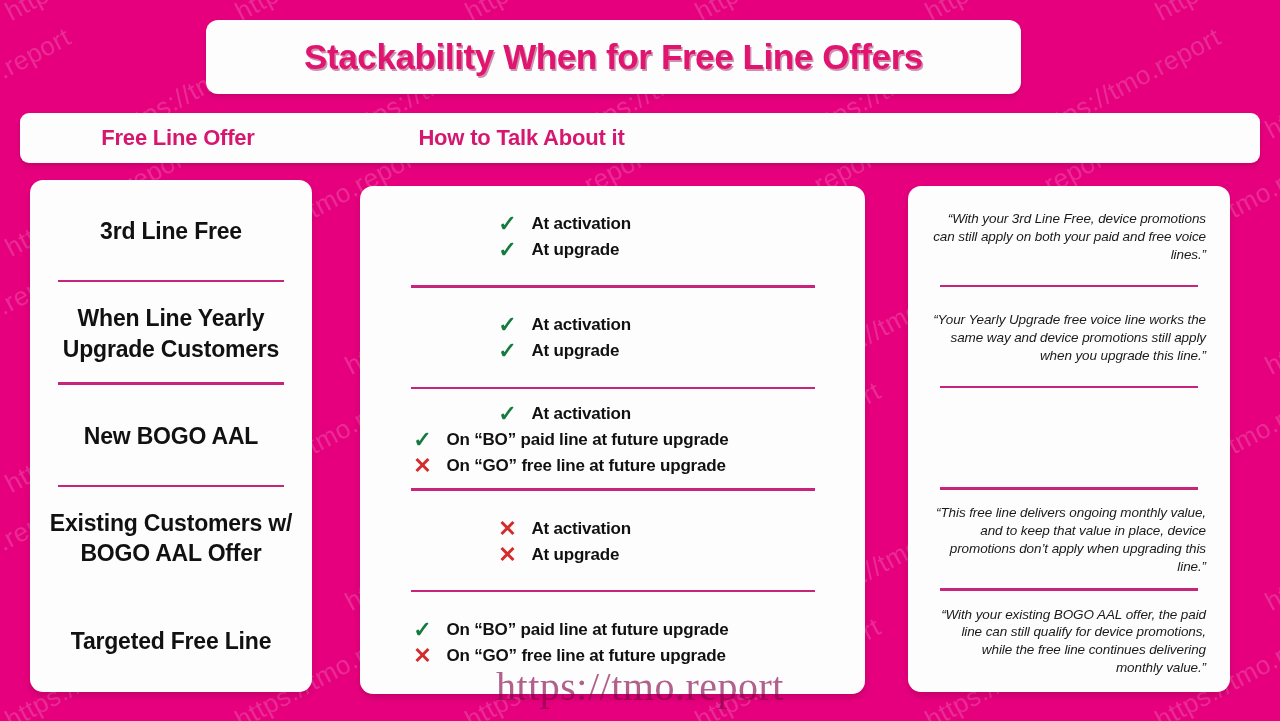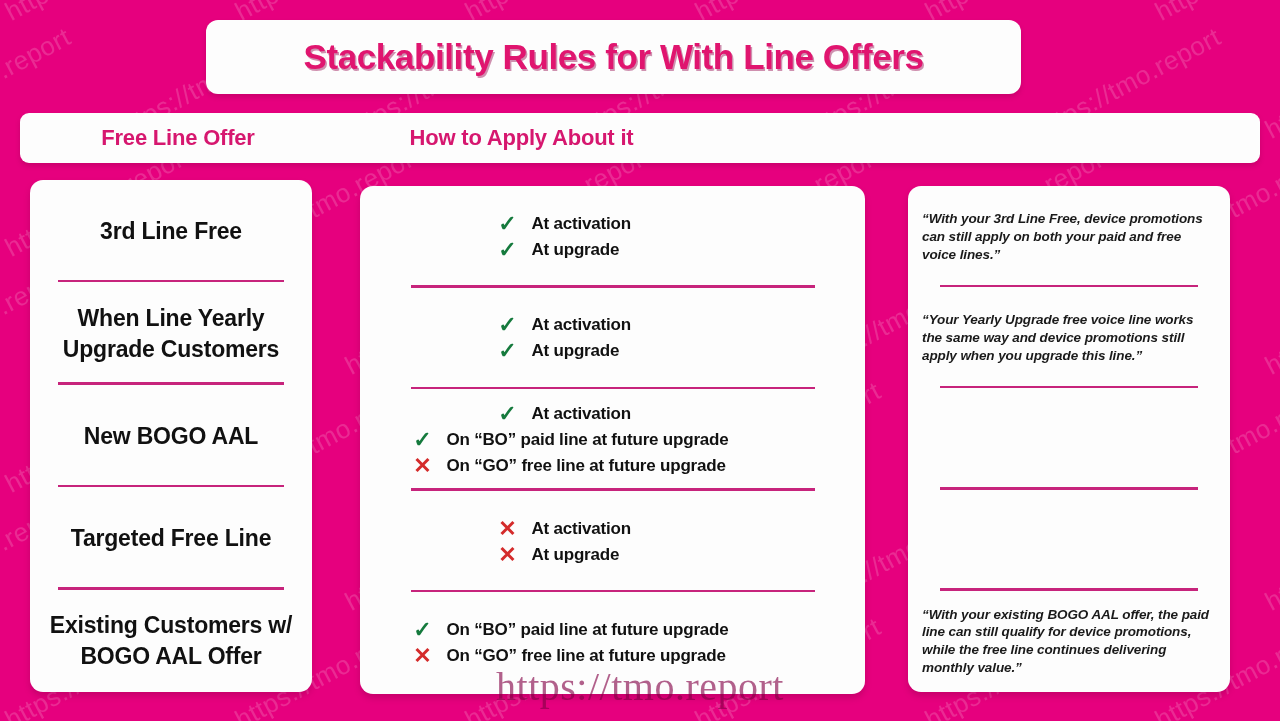--- a/index.html
+++ b/index.html
@@ -179,25 +179,25 @@
     font-weight: 700;
     color: #111;
     letter-spacing: -0.2px;
     white-space: nowrap;
   }
 
   
   .quote {
     font-size: 13.5px;
     font-style: italic;
-    font-weight: 700;
+    font-weight: 400;
     color: #1a1a1a;
-    text-align: left;
+    text-align: right;
     line-height: 1.33;
-    padding: 0 14px;
+    padding: 0 24px;
     letter-spacing: -0.1px;
   }
 
   
   #bottom-wm {
     position: absolute;
     left: 0;
     top: 663px;
     width: 1280px;
     text-align: center;
@@ -254,48 +254,48 @@
     <div class="wm-text" style="left: 1260px; top: 590px;">https://tmo.report</div>
     <div class="wm-text" style="left: 0px; top: 708px;">https://tmo.report</div>
     <div class="wm-text" style="left: 230px; top: 708px;">https://tmo.report</div>
     <div class="wm-text" style="left: 460px; top: 708px;">https://tmo.report</div>
     <div class="wm-text" style="left: 690px; top: 708px;">https://tmo.report</div>
     <div class="wm-text" style="left: 920px; top: 708px;">https://tmo.report</div>
     <div class="wm-text" style="left: 1150px; top: 708px;">https://tmo.report</div>
   </div>
 
 <div id="title-bar">
-  <div class="title-text">Stackability Rules for With Line Offers</div>
+  <div class="title-text">Stackability When for Free Line Offers</div>
 </div>
 
 <div id="header-row">
   <div class="hdr-cell c1">Free Line Offer</div>
-  <div class="hdr-cell c3">How to Apply About it</div>
+  <div class="hdr-cell c3">How to Talk About it</div>
 </div>
 
 <div class="card" id="card-left">
   <div class="rows" id="offers-rows">
       <div class="row">
         <div class="offer-label">3rd Line Free</div>
         <div class="divider"></div>
       </div>
       <div class="row">
         <div class="offer-label">When Line Yearly Upgrade Customers</div>
         <div class="divider"></div>
       </div>
       <div class="row">
         <div class="offer-label">New BOGO AAL</div>
         <div class="divider"></div>
       </div>
       <div class="row">
+        <div class="offer-label">Existing Customers w/ BOGO AAL Offer</div>
+      </div>
+      <div class="row">
         <div class="offer-label">Targeted Free Line</div>
         <div class="divider"></div>
-      </div>
-      <div class="row">
-        <div class="offer-label">Existing Customers w/ BOGO AAL Offer</div>
       </div>
     </div>
 </div>
 
 <div class="card" id="card-middle">
   <div class="rows" id="conditions-rows">
       <div class="row">
         <div class="mark-list">
           <div class="mark-item narrow">
             <span class="mark-glyph yes">✓</span>
@@ -373,20 +373,21 @@
         <div class="divider"></div>
       </div>
       <div class="row">
         <div class="quote">“Your Yearly Upgrade free voice line works the same way and device promotions still apply when you upgrade this line.”</div>
         <div class="divider"></div>
       </div>
       <div class="row">
         <div class="divider"></div>
       </div>
       <div class="row">
+        <div class="quote">“This free line delivers ongoing monthly value, and to keep that value in place, device promotions don’t apply when upgrading this line.”</div>
         <div class="divider"></div>
       </div>
       <div class="row">
         <div class="quote">“With your existing BOGO AAL offer, the paid line can still qualify for device promotions, while the free line continues delivering monthly value.”</div>
       </div>
     </div>
 </div>
 
 <svg id="logo-wm" viewBox="0 0 210 300" xmlns="http://www.w3.org/2000/svg">
   <polygon points="62,0 175,0 128,300 18,300" fill="#a8a8a8" opacity="0.62"></polygon>

